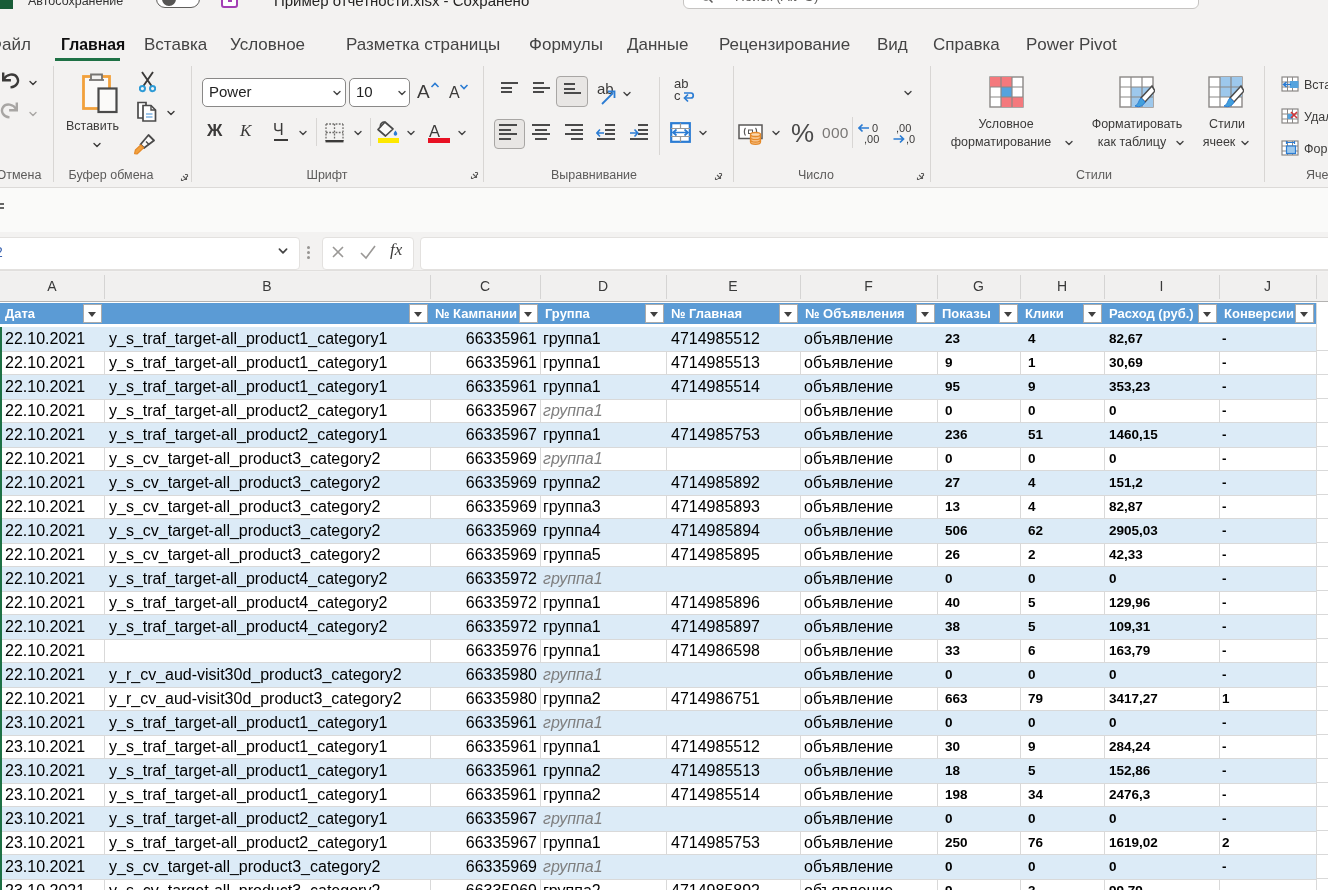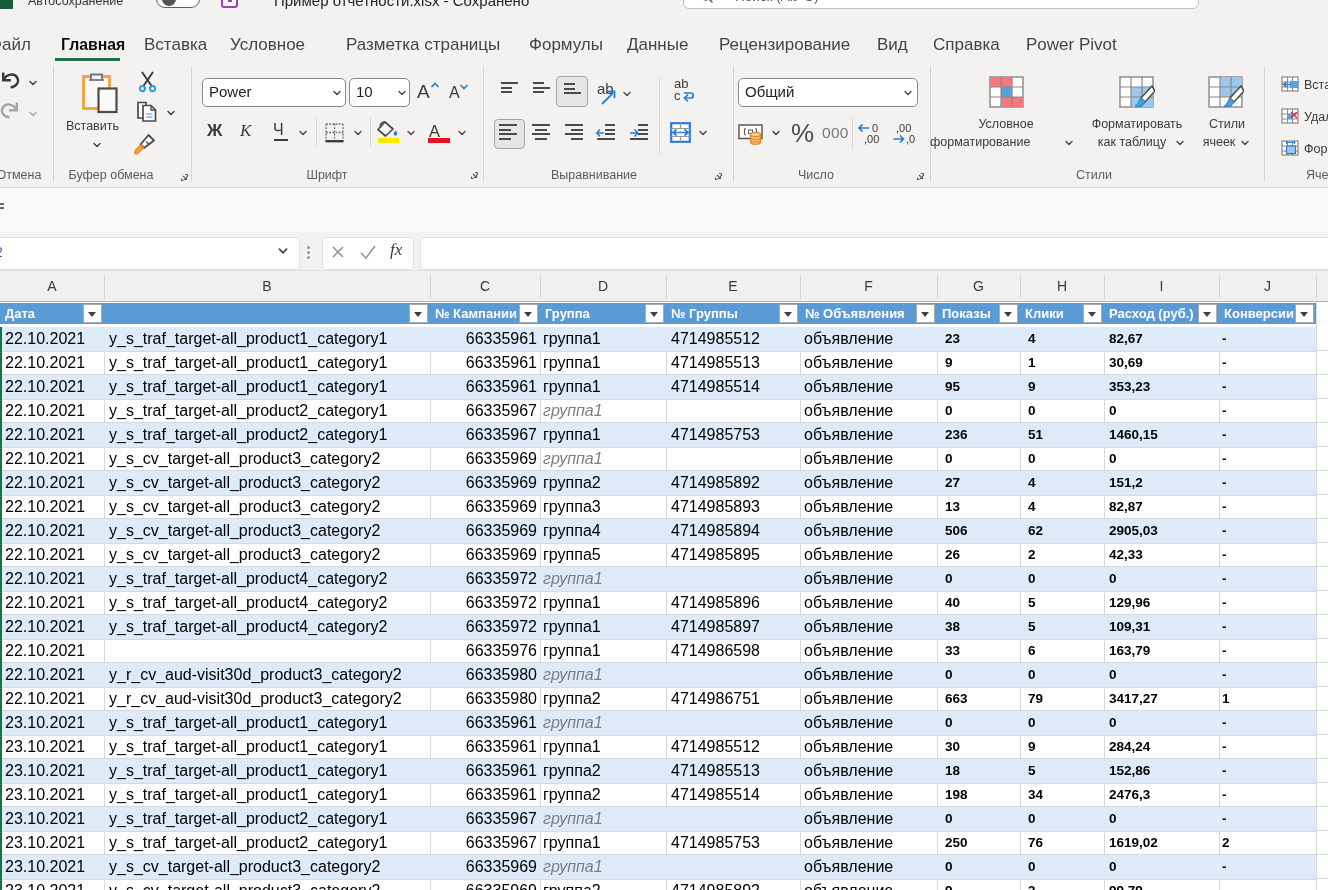--- a/index.html
+++ b/index.html
@@ -235,23 +235,20 @@
       <path d="M7 5.5 L3.5 9 L7 12.5" fill="none" stroke="#2b7cd3" stroke-width="1.7"></path>
     </svg>
 <svg class="abs" style="left:670px;top:122px" width="21" height="21" viewBox="0 0 21 21">
       <rect x="1.2" y="1.2" width="18.6" height="18.6" fill="#fff" stroke="#2b7cd3" stroke-width="2.2"></rect>
       <path d="M1 6.5 H20 M1 14.5 H20 M10.5 1 V6 M10.5 15 V20" stroke="#9a9896" stroke-width="1.2"></path>
       <path d="M4 10.5 H17 M6.5 7.5 L3 10.5 L6.5 13.5 M14.5 7.5 L18 10.5 L14.5 13.5" fill="none" stroke="#2b7cd3" stroke-width="1.7"></path>
     </svg>
 <svg class="abs" style="left:698px;top:128px" width="10" height="10" viewBox="0 0 10 10">
       <path d="M2 3.5 L5 6.5 L8 3.5" fill="none" stroke="#444" stroke-width="1.4" stroke-linecap="round" stroke-linejoin="round"></path>
     </svg>
-<div class="combo" style="left:738px;top:78px;width:180px;height:29px;">
-      <div class="ct">Общий</div>
-    </div>
 <svg class="abs" style="left:903px;top:88px" width="10" height="10" viewBox="0 0 10 10">
       <path d="M2 3.5 L5 6.5 L8 3.5" fill="none" stroke="#444" stroke-width="1.4" stroke-linecap="round" stroke-linejoin="round"></path>
     </svg>
 <svg class="abs" style="left:738px;top:123px" width="27" height="23" viewBox="0 0 27 23">
       <rect x="1" y="2" width="23" height="13.5" fill="#fff" stroke="#5a5857" stroke-width="1.5"></rect>
       <path d="M7.5 5 C6 6.5 6 11 7.5 12.5 M17.5 5 C19 6.5 19 11 17.5 12.5" fill="none" stroke="#5a5857" stroke-width="1.2"></path>
       <rect x="10.5" y="7" width="4" height="3.5" fill="none" stroke="#5a5857" stroke-width="1"></rect>
       <path d="M12.5 11.5 V19 C12.5 20.3 14.5 21.3 17.5 21.3 C20.5 21.3 22.5 20.3 22.5 19 V11.5" fill="#f6c187" stroke="#e58a2a" stroke-width="1.3"></path>
       <ellipse cx="17.5" cy="11.5" rx="5" ry="2" fill="#fbd9b0" stroke="#e58a2a" stroke-width="1.3"></ellipse>
       <path d="M12.5 14.2 C12.5 15.5 14.5 16.5 17.5 16.5 C20.5 16.5 22.5 15.5 22.5 14.2 M12.5 16.8 C12.5 18.1 14.5 19.1 17.5 19.1 C20.5 19.1 22.5 18.1 22.5 16.8" fill="none" stroke="#e58a2a" stroke-width="1.1"></path>
@@ -273,21 +270,21 @@
       <text x="14" y="21" font-size="11" fill="#3b3a39" font-family="Liberation Sans">,0</text>
     </svg>
 <svg class="abs" style="left:989px;top:74px" width="36" height="38" viewBox="0 0 36 38">
       <rect x="1" y="3" width="33" height="30" fill="#fff" stroke="#8a8886" stroke-width="1.4"></rect>
       <rect x="1" y="3" width="22" height="10" fill="#f4797d"></rect>
       <rect x="12" y="13" width="11" height="10" fill="#55a3dd"></rect>
       <rect x="12" y="23" width="22" height="10" fill="#f4797d"></rect>
       <path d="M1 13 H34 M1 23 H34 M12 3 V33 M23 3 V33" stroke="#8a8886" stroke-width="1.2" fill="none"></path>
     </svg>
 <div class="btntext" style="left:940px;top:117px;width:132px;text-align:center;">Условное</div>
-<div class="btntext" style="left:930px;top:135px;width:142px;text-align:left;">форматирование</div>
+<div class="btntext" style="left:930px;top:135px;width:142px;text-align:center;">форматирование</div>
 <svg class="abs" style="left:1064px;top:138px" width="10" height="10" viewBox="0 0 10 10">
       <path d="M2 3.5 L5 6.5 L8 3.5" fill="none" stroke="#444" stroke-width="1.4" stroke-linecap="round" stroke-linejoin="round"></path>
     </svg>
 <svg class="abs" style="left:1119px;top:74px" width="36" height="38" viewBox="0 0 36 38">
       <rect x="1" y="3" width="33" height="30" fill="#fff" stroke="#8a8886" stroke-width="1.4"></rect>
       <rect x="12" y="13" width="22" height="20" fill="#9dc8ec"></rect>
       <path d="M1 13 H34 M1 23 H34 M12 3 V33 M23 3 V33" stroke="#8a8886" stroke-width="1.2" fill="none"></path>
       <path d="M33 12 L22 24 L26 28 L36 17 Z" fill="#fff" stroke="#4a4a4a" stroke-width="1.5"></path>
       <path d="M22 24 C19 27 20 30 16 32 C21 34 25 31 26 28 Z" fill="#42a0dc" stroke="#2b7cd3" stroke-width="1"></path>
     </svg>
@@ -375,21 +372,21 @@
 <div class="chsep" style="left:1316px;"></div>
 </div>
 <div id="thead">
 <div class="th" style="left:5px;width:99px;">Дата</div>
 <div class="fbtn" style="left:83px;"></div>
 <div class="fbtn" style="left:409px;"></div>
 <div class="th" style="left:435px;width:105px;">№ Кампании</div>
 <div class="fbtn" style="left:519px;"></div>
 <div class="th" style="left:545px;width:121px;">Группа</div>
 <div class="fbtn" style="left:645px;"></div>
-<div class="th" style="left:671px;width:129px;">№ Группы</div>
+<div class="th" style="left:671px;width:129px;">№ Главная</div>
 <div class="fbtn" style="left:779px;"></div>
 <div class="th" style="left:805px;width:132px;">№ Объявления</div>
 <div class="fbtn" style="left:916px;"></div>
 <div class="th" style="left:942px;width:78px;">Показы</div>
 <div class="fbtn" style="left:999px;"></div>
 <div class="th" style="left:1025px;width:79px;">Клики</div>
 <div class="fbtn" style="left:1083px;"></div>
 <div class="th" style="left:1109px;width:110px;">Расход (руб.)</div>
 <div class="fbtn" style="left:1198px;"></div>
 <div class="th" style="left:1224px;width:92px;">Конверсии</div>

